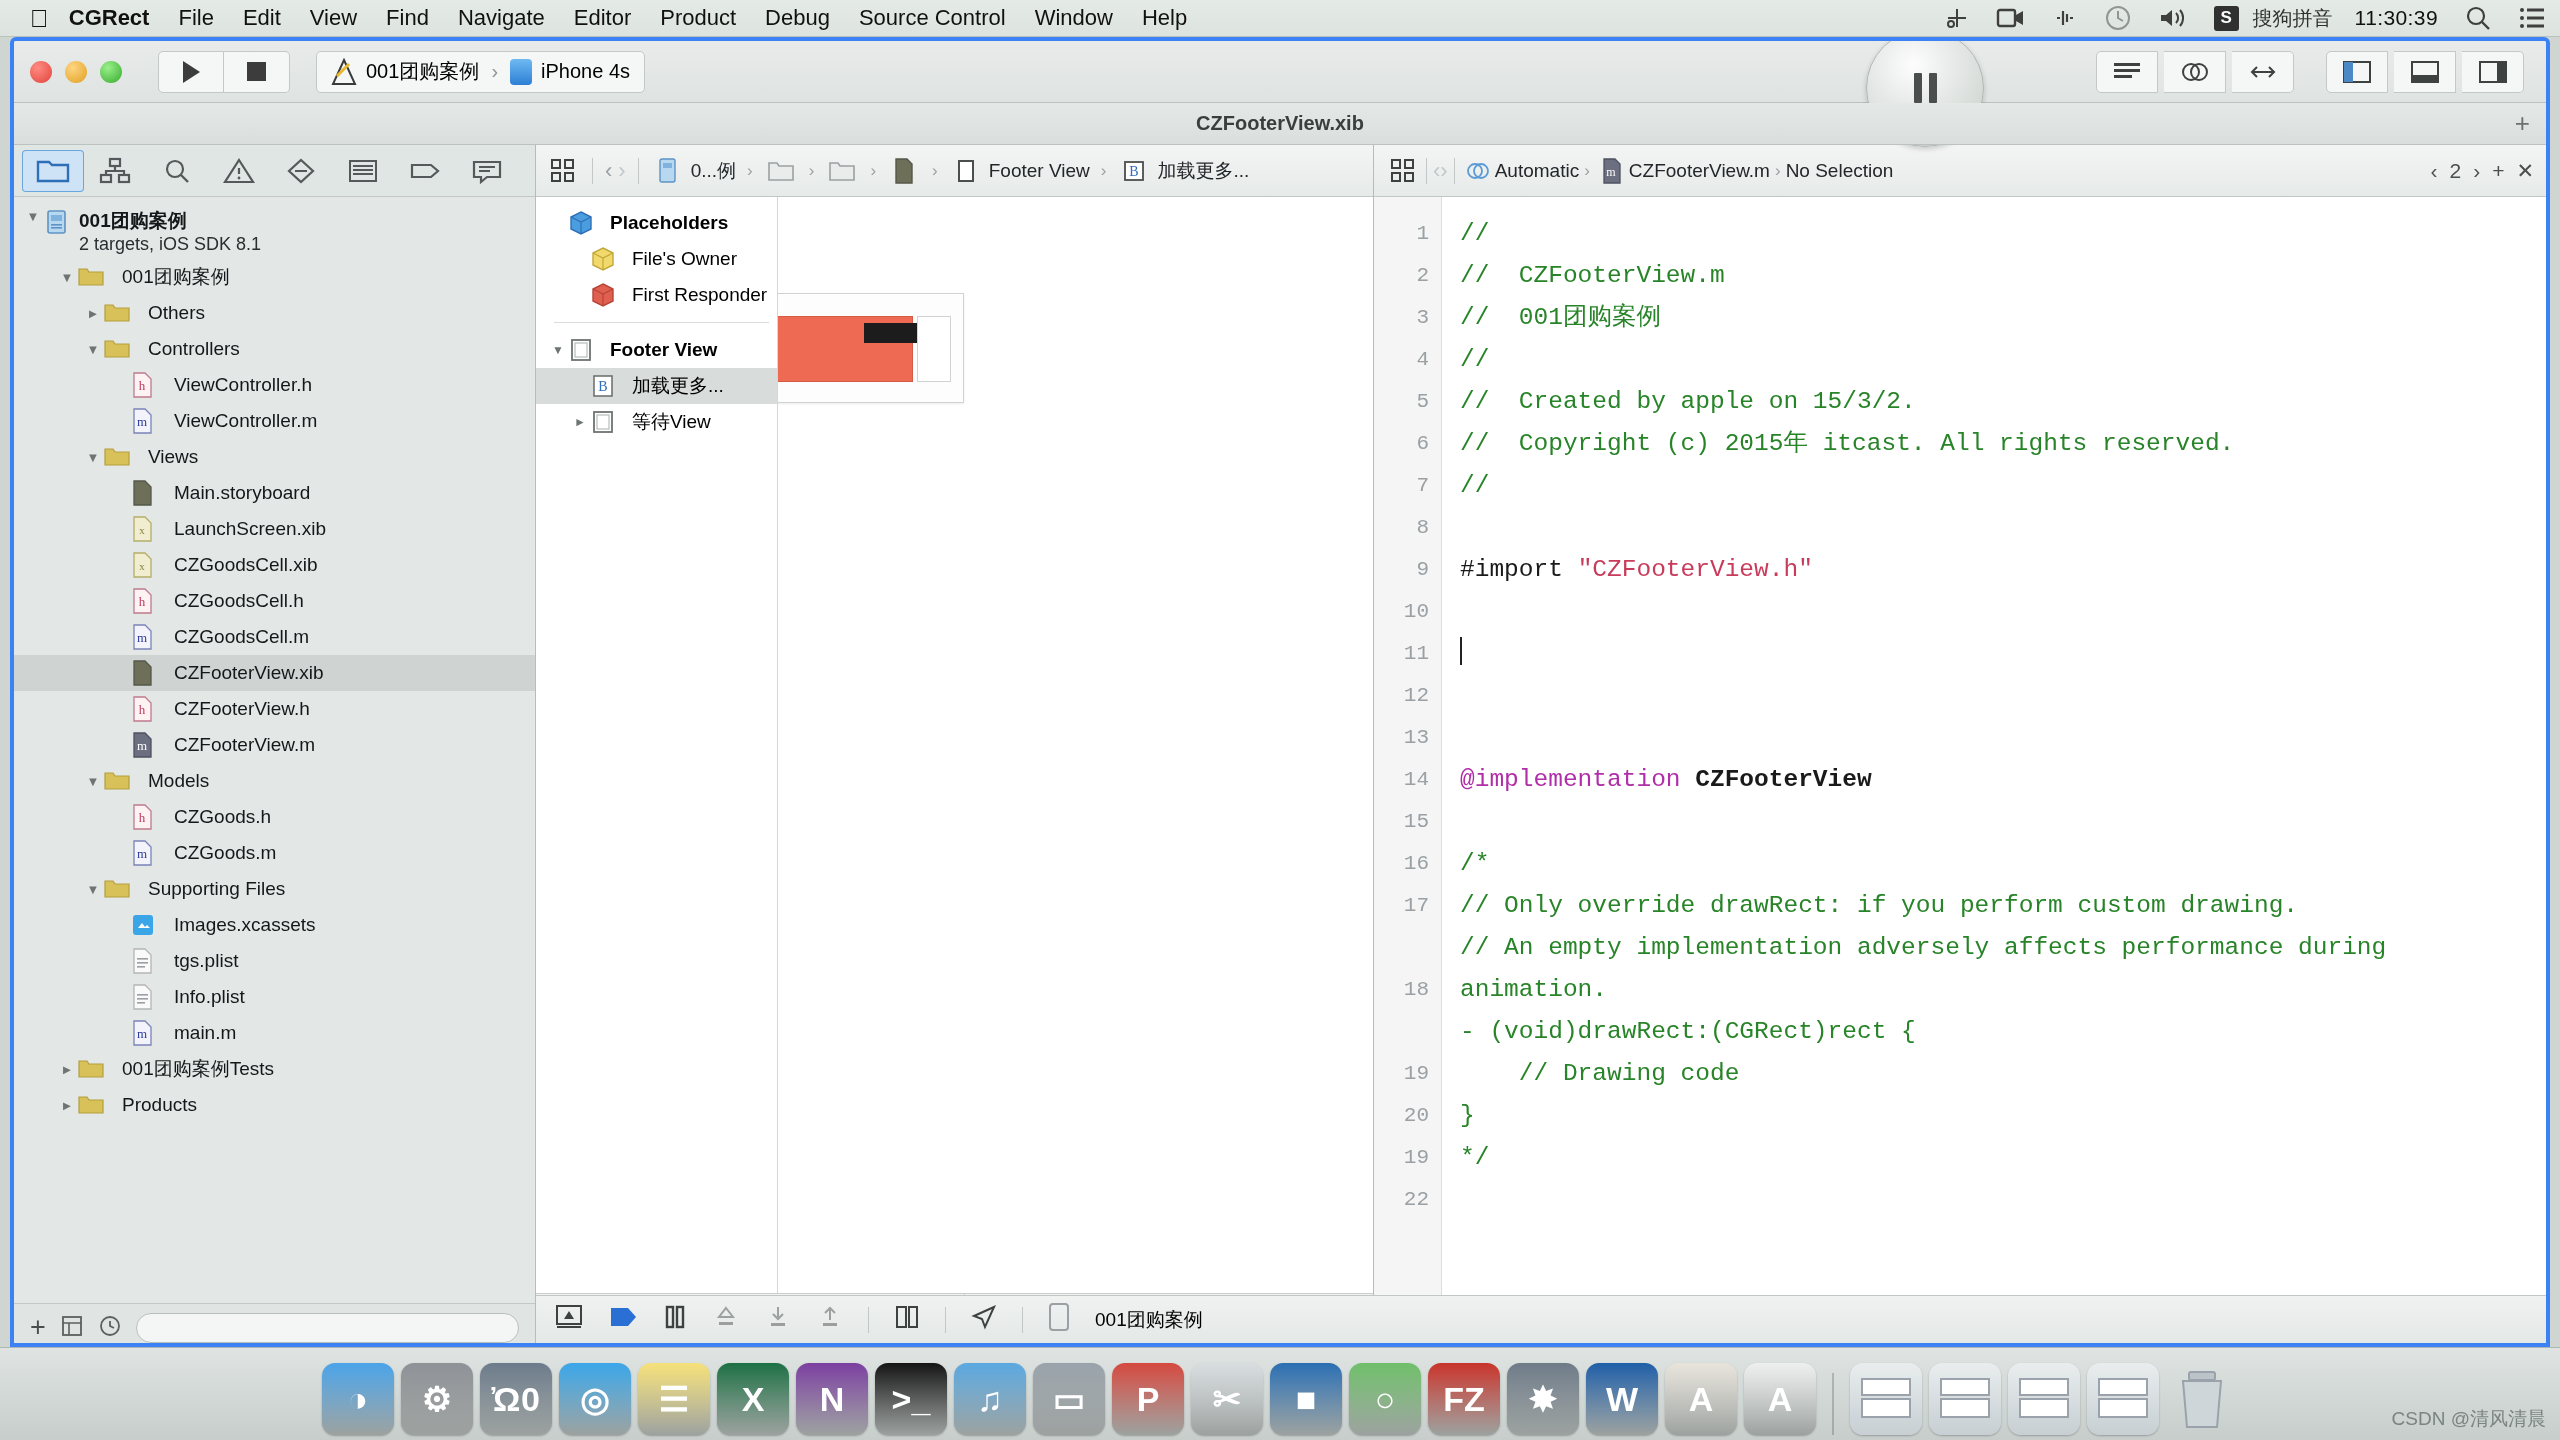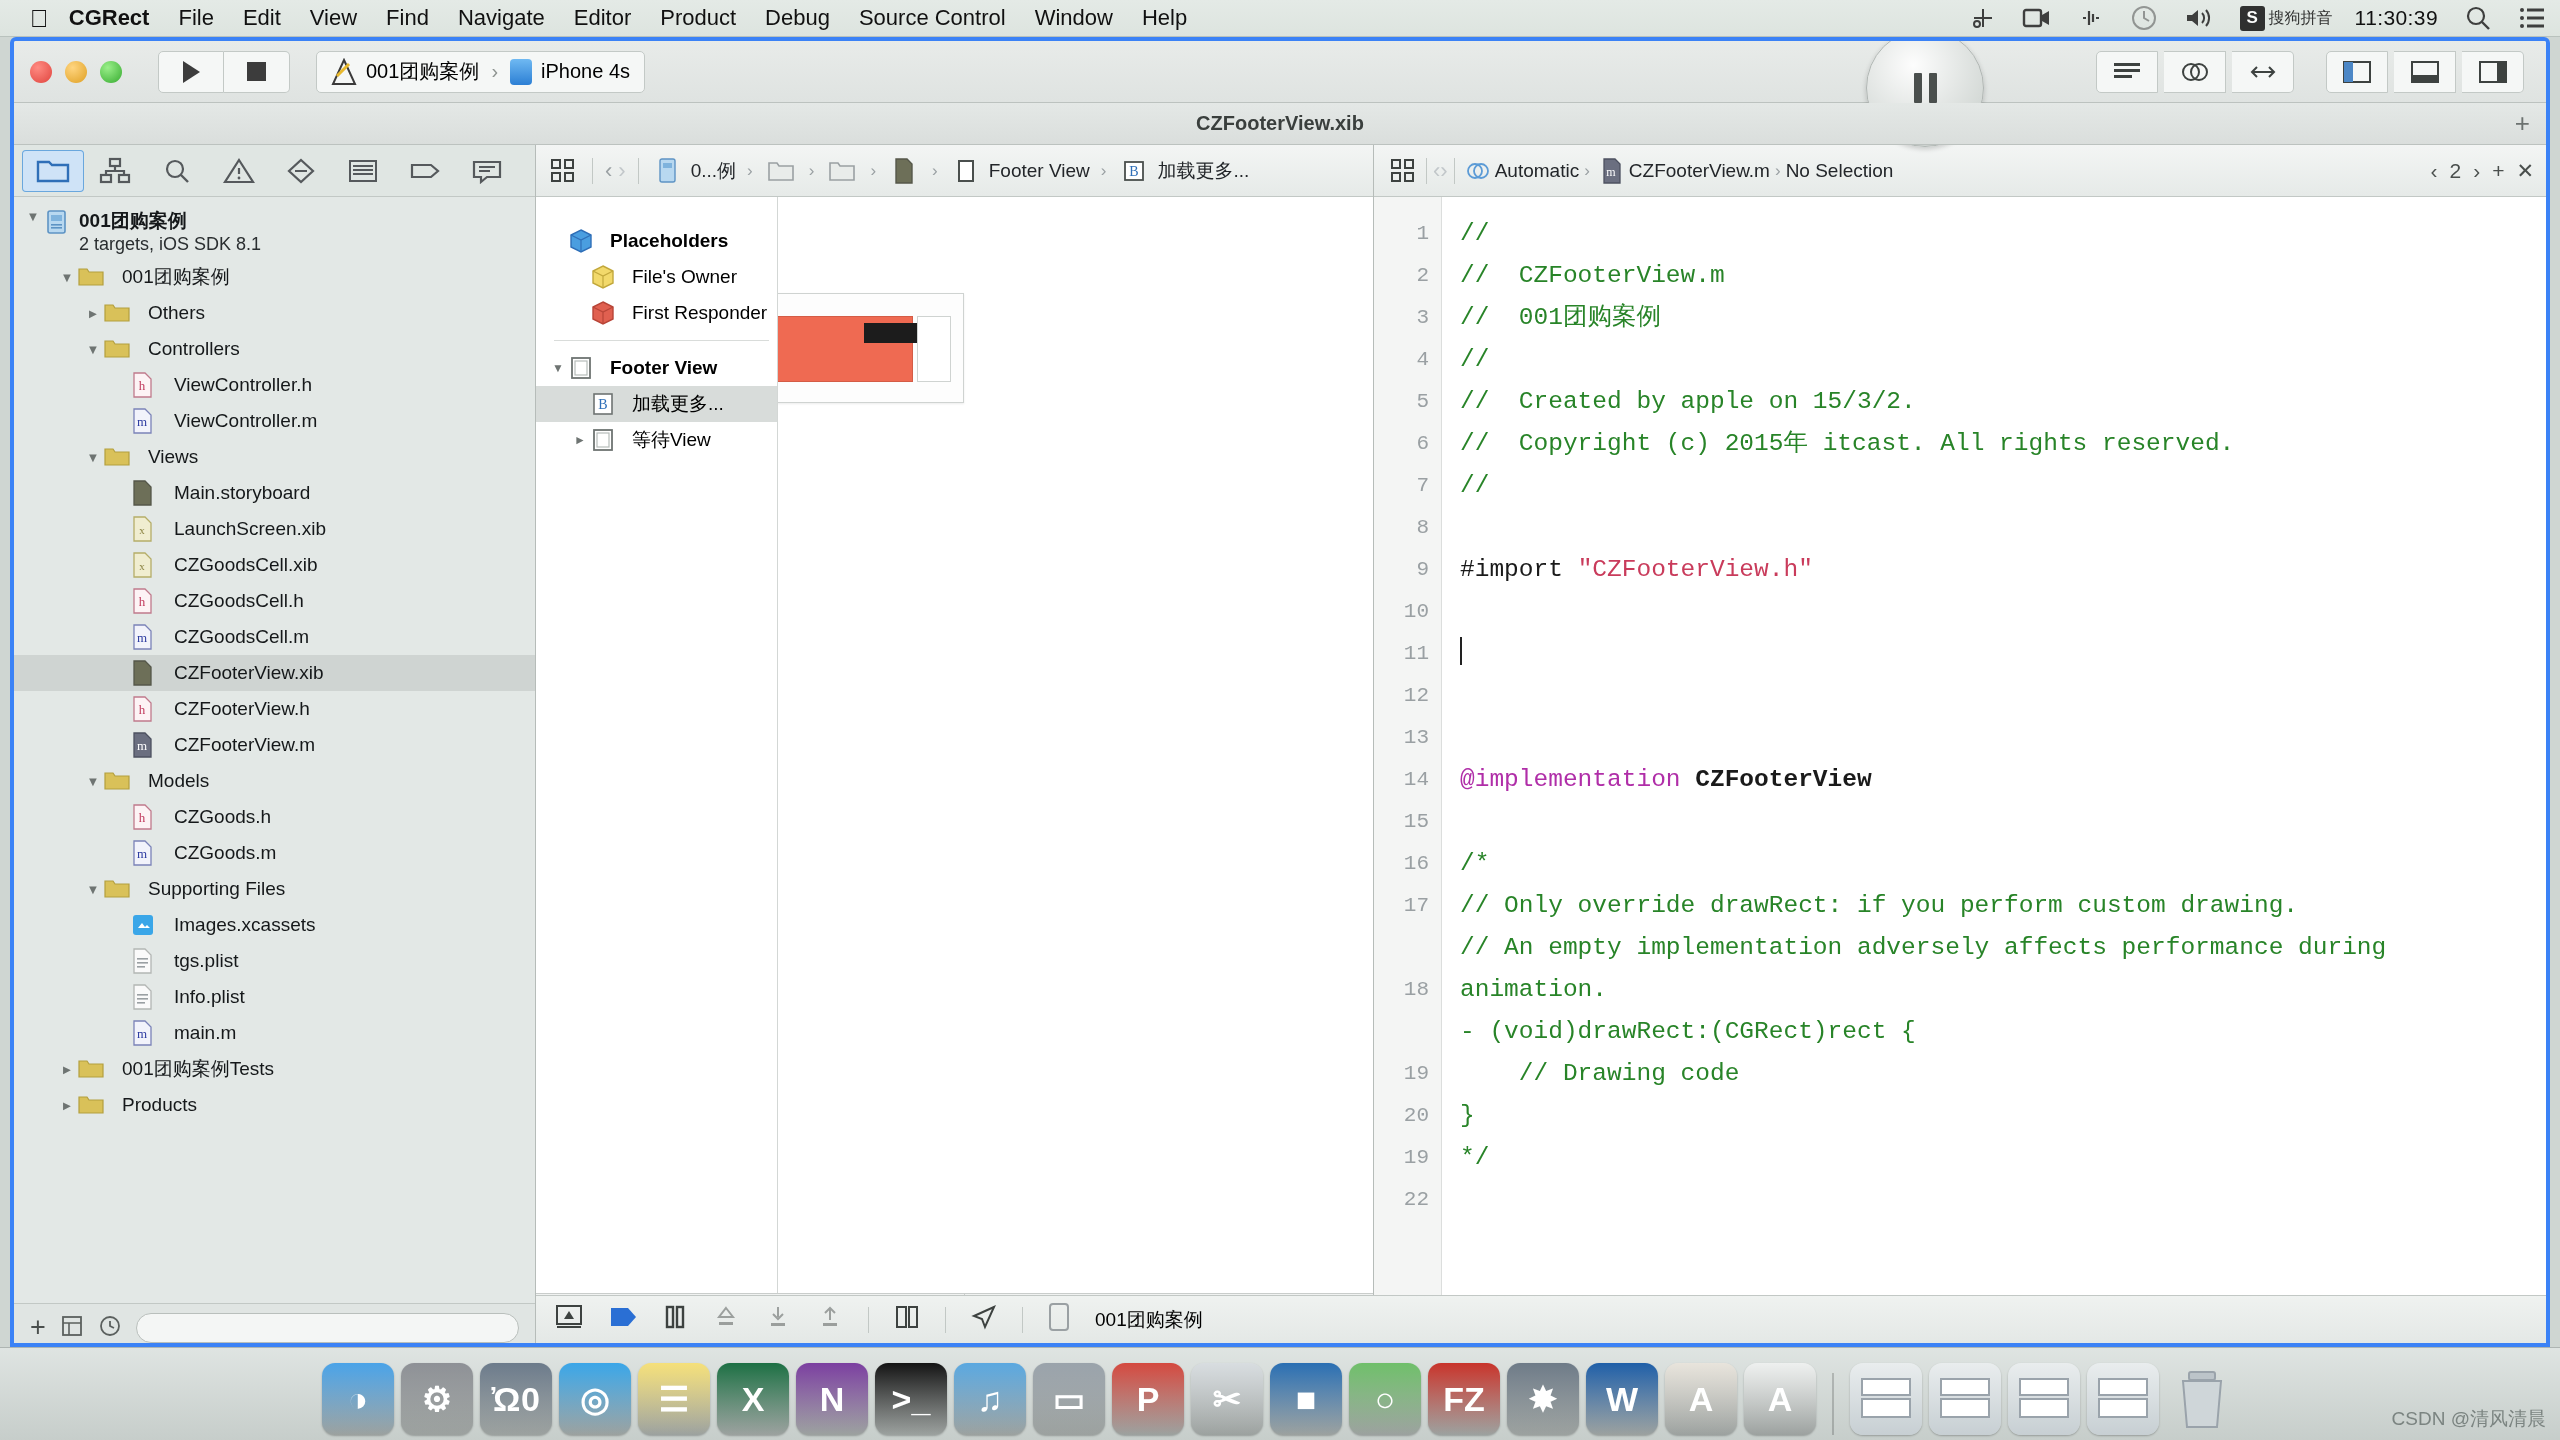--- a/index.html
+++ b/index.html
@@ -159,21 +159,21 @@
   }
   .jb-ico { display:flex; align-items:center; justify-content:center; width:34px; height:34px; }
   .jb-div { width:1px; height:26px; background:#c2c8c5; margin:0 6px; }
   .chev { color:#9aa0a3; font-size:22px; }
   .chev.dim { color:#c2c7ca; }
   .crumbsep { color:#9aa0a3; font-size:17px; margin:0 5px; }
 
   .ibsplit { flex:1; display:flex; }
   .outline {
     width:242px; flex:0 0 242px; background:#fff; border-right:1px solid #d3d7d5;
-    font-size:19px; padding-top:26px;
+    font-size:19px; padding-top:8px;
   }
   .o-row { display:flex; align-items:center; height:36px; padding-left:10px; white-space:nowrap; }
   .o-row.sel { background:#d8dcda; }
   .o-tw { width:20px; flex:0 0 20px; text-align:center; color:#6e7472; font-size:12px; }
   .o-tw.empty { visibility:hidden; }
   .o-ico { width:26px;height:26px;margin-right:8px;flex:0 0 26px; }
   .o-hr { height:1px; background:#d9dcda; margin:9px 8px 9px 18px; }
 
   .canvas { flex:1; background:#fff; position:relative; overflow:hidden; }
   .canvas-doc {
@@ -301,21 +301,21 @@
     </span>
     <span class="status-ico">
       <svg width="30" height="26" viewBox="0 0 30 26">
           <path d="M3 10h5l6-5v16l-6-5H3z" fill="#222"></path>
           <path d="M18 8a7 7 0 010 10M22 5a12 12 0 010 16" stroke="#222" stroke-width="2" fill="none"></path>
         </svg>
     </span>
     <span class="status-ico">
       <span class="sogou-badge">S</span>
     </span>
-    <span class="status-ico" style="font-size:16px;margin-left:4px">搜狗拼音</span>
+    <span class="status-ico" style="font-size:20px;margin-left:14px">搜狗拼音</span>
     <span class="clock">11:30:39</span>
     <span class="status-ico">
       <svg width="28" height="28" viewBox="0 0 28 28">
           <circle cx="12" cy="12" r="8" stroke="#222" stroke-width="2.2" fill="none"></circle>
           <path d="M18 18l7 7" stroke="#222" stroke-width="2.4"></path>
         </svg>
     </span>
     <span class="status-ico">
       <svg width="28" height="26" viewBox="0 0 28 26">
           <g fill="#222">

